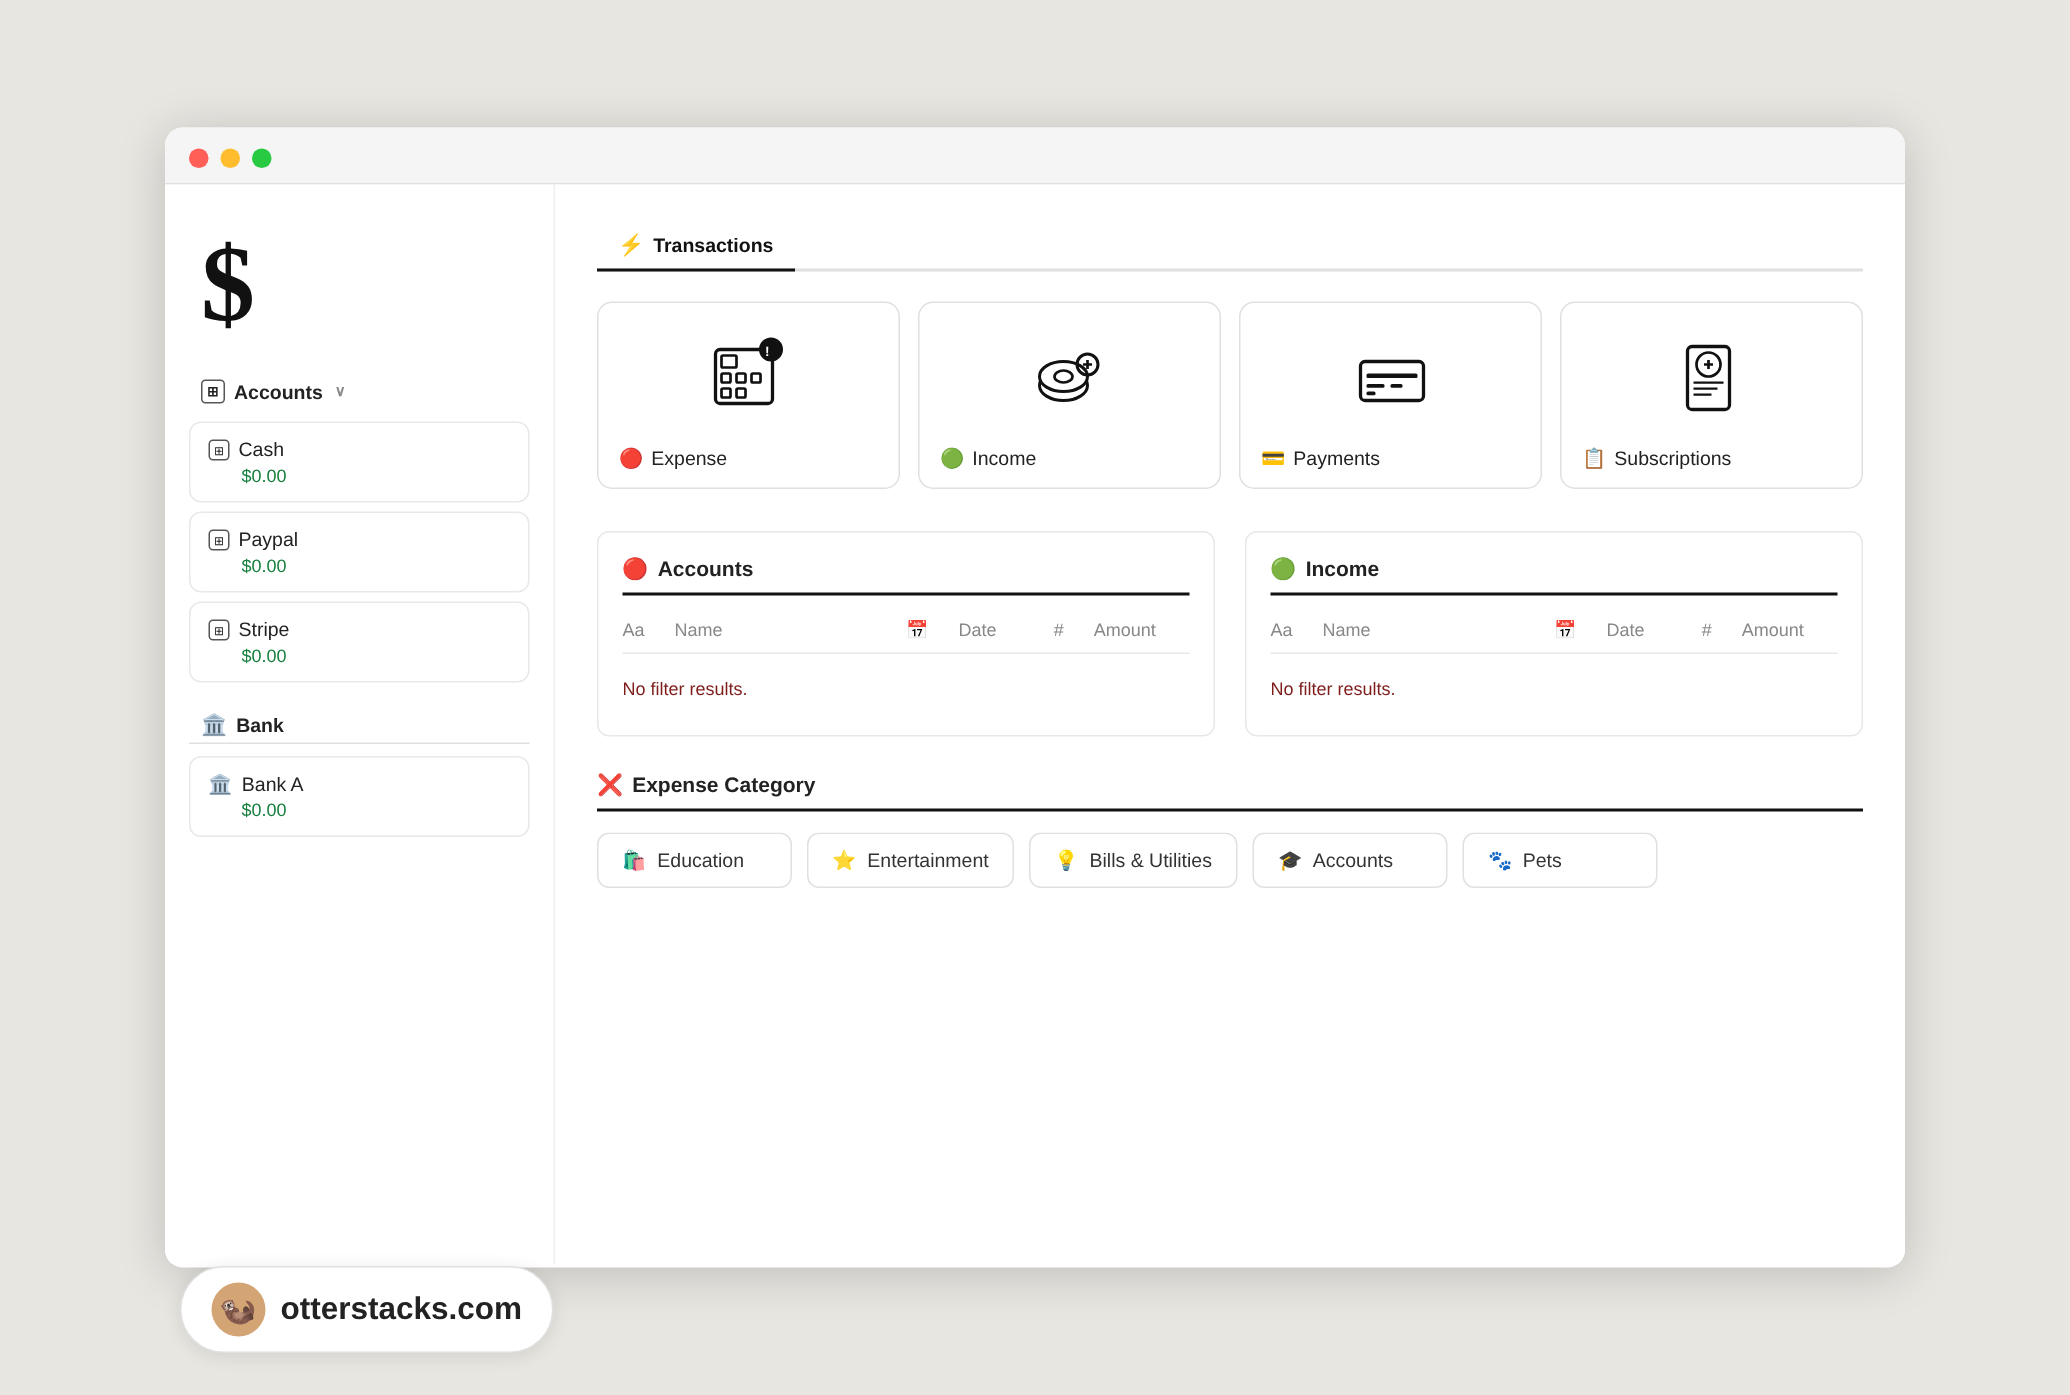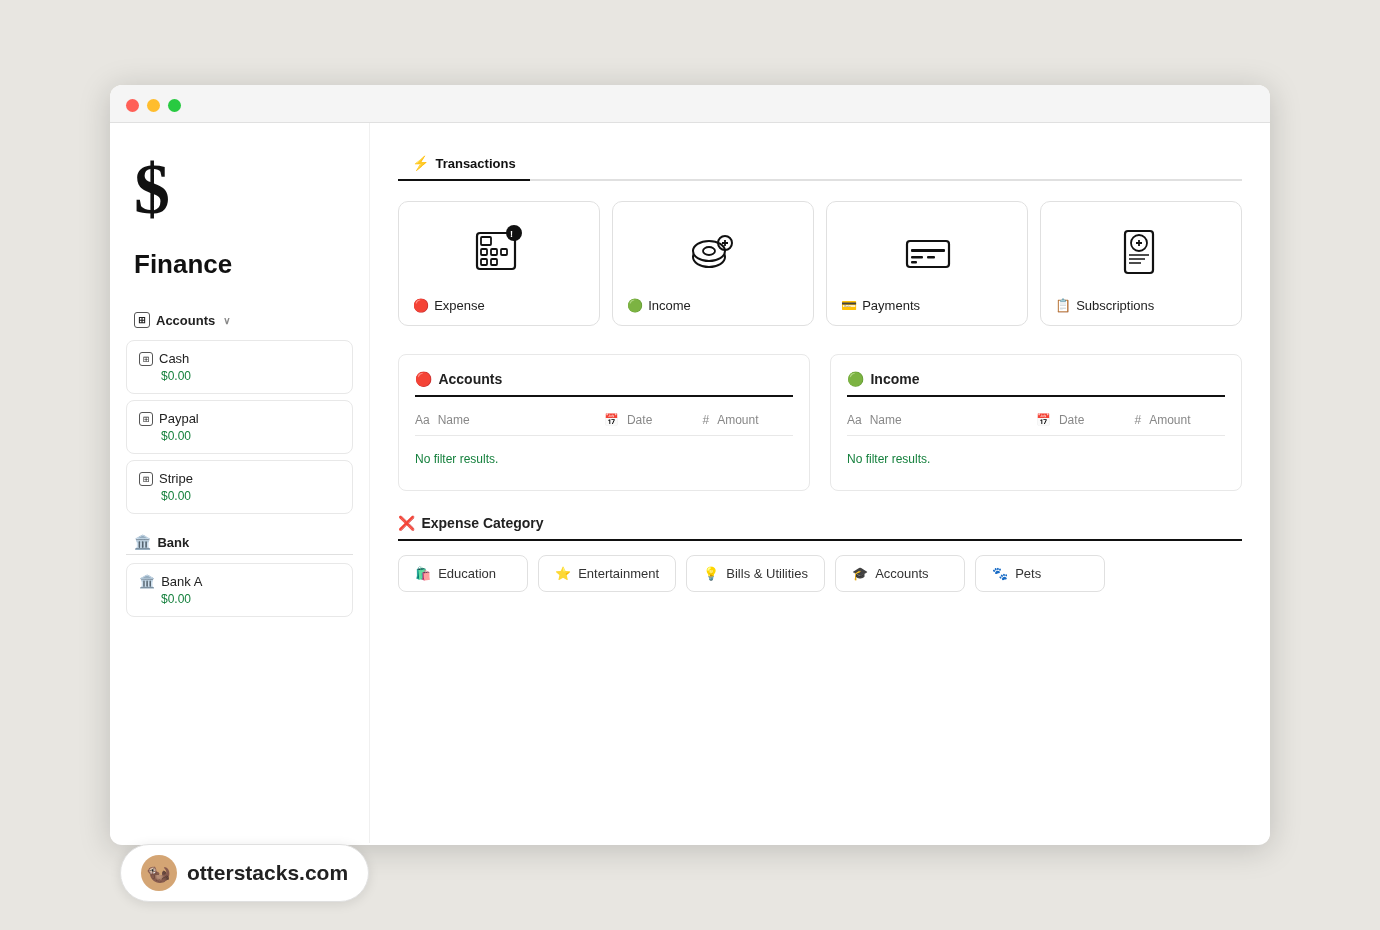--- a/index.html
+++ b/index.html
@@ -224,28 +224,28 @@
       display: grid;
       grid-template-columns: 2fr 1fr 1fr;
       gap: 8px;
       padding: 4px 0 8px;
       border-bottom: 1px solid #e8e8e8;
       margin-bottom: 8px;
     }
     .table-header-cell {
       display: flex;
       align-items: center;
-      gap: 8px;
+      gap: 20px;
       font-size: 12px;
       color: #888;
       font-weight: 500;
     }
     .no-results {
       font-size: 12px;
-      color: #15803d;
+      color: #7f1d1d;
       padding: 8px 0;
     }
     .category-section {
       margin-top: 8px;
     }
     .category-section-title {
       display: flex;
       align-items: center;
       gap: 6px;
       font-size: 14px;
@@ -318,21 +318,20 @@
     <span class="traffic-light tl-yellow"></span>
     <span class="traffic-light tl-green"></span>
   </div>
 
   <div class="content">
 
     <div class="sidebar">
       <div class="logo-area">
         <span class="logo-dollar">$</span>
       </div>
-      <div class="app-title">Finance</div>
 
       <div class="sidebar-section-header">
         <span class="icon-sq">⊞</span>
         <span>Accounts</span>
         <span class="chevron">∨</span>
       </div>
 
       <div id="accounts-list">
           <div class="account-item">
     <div class="account-item-name">

